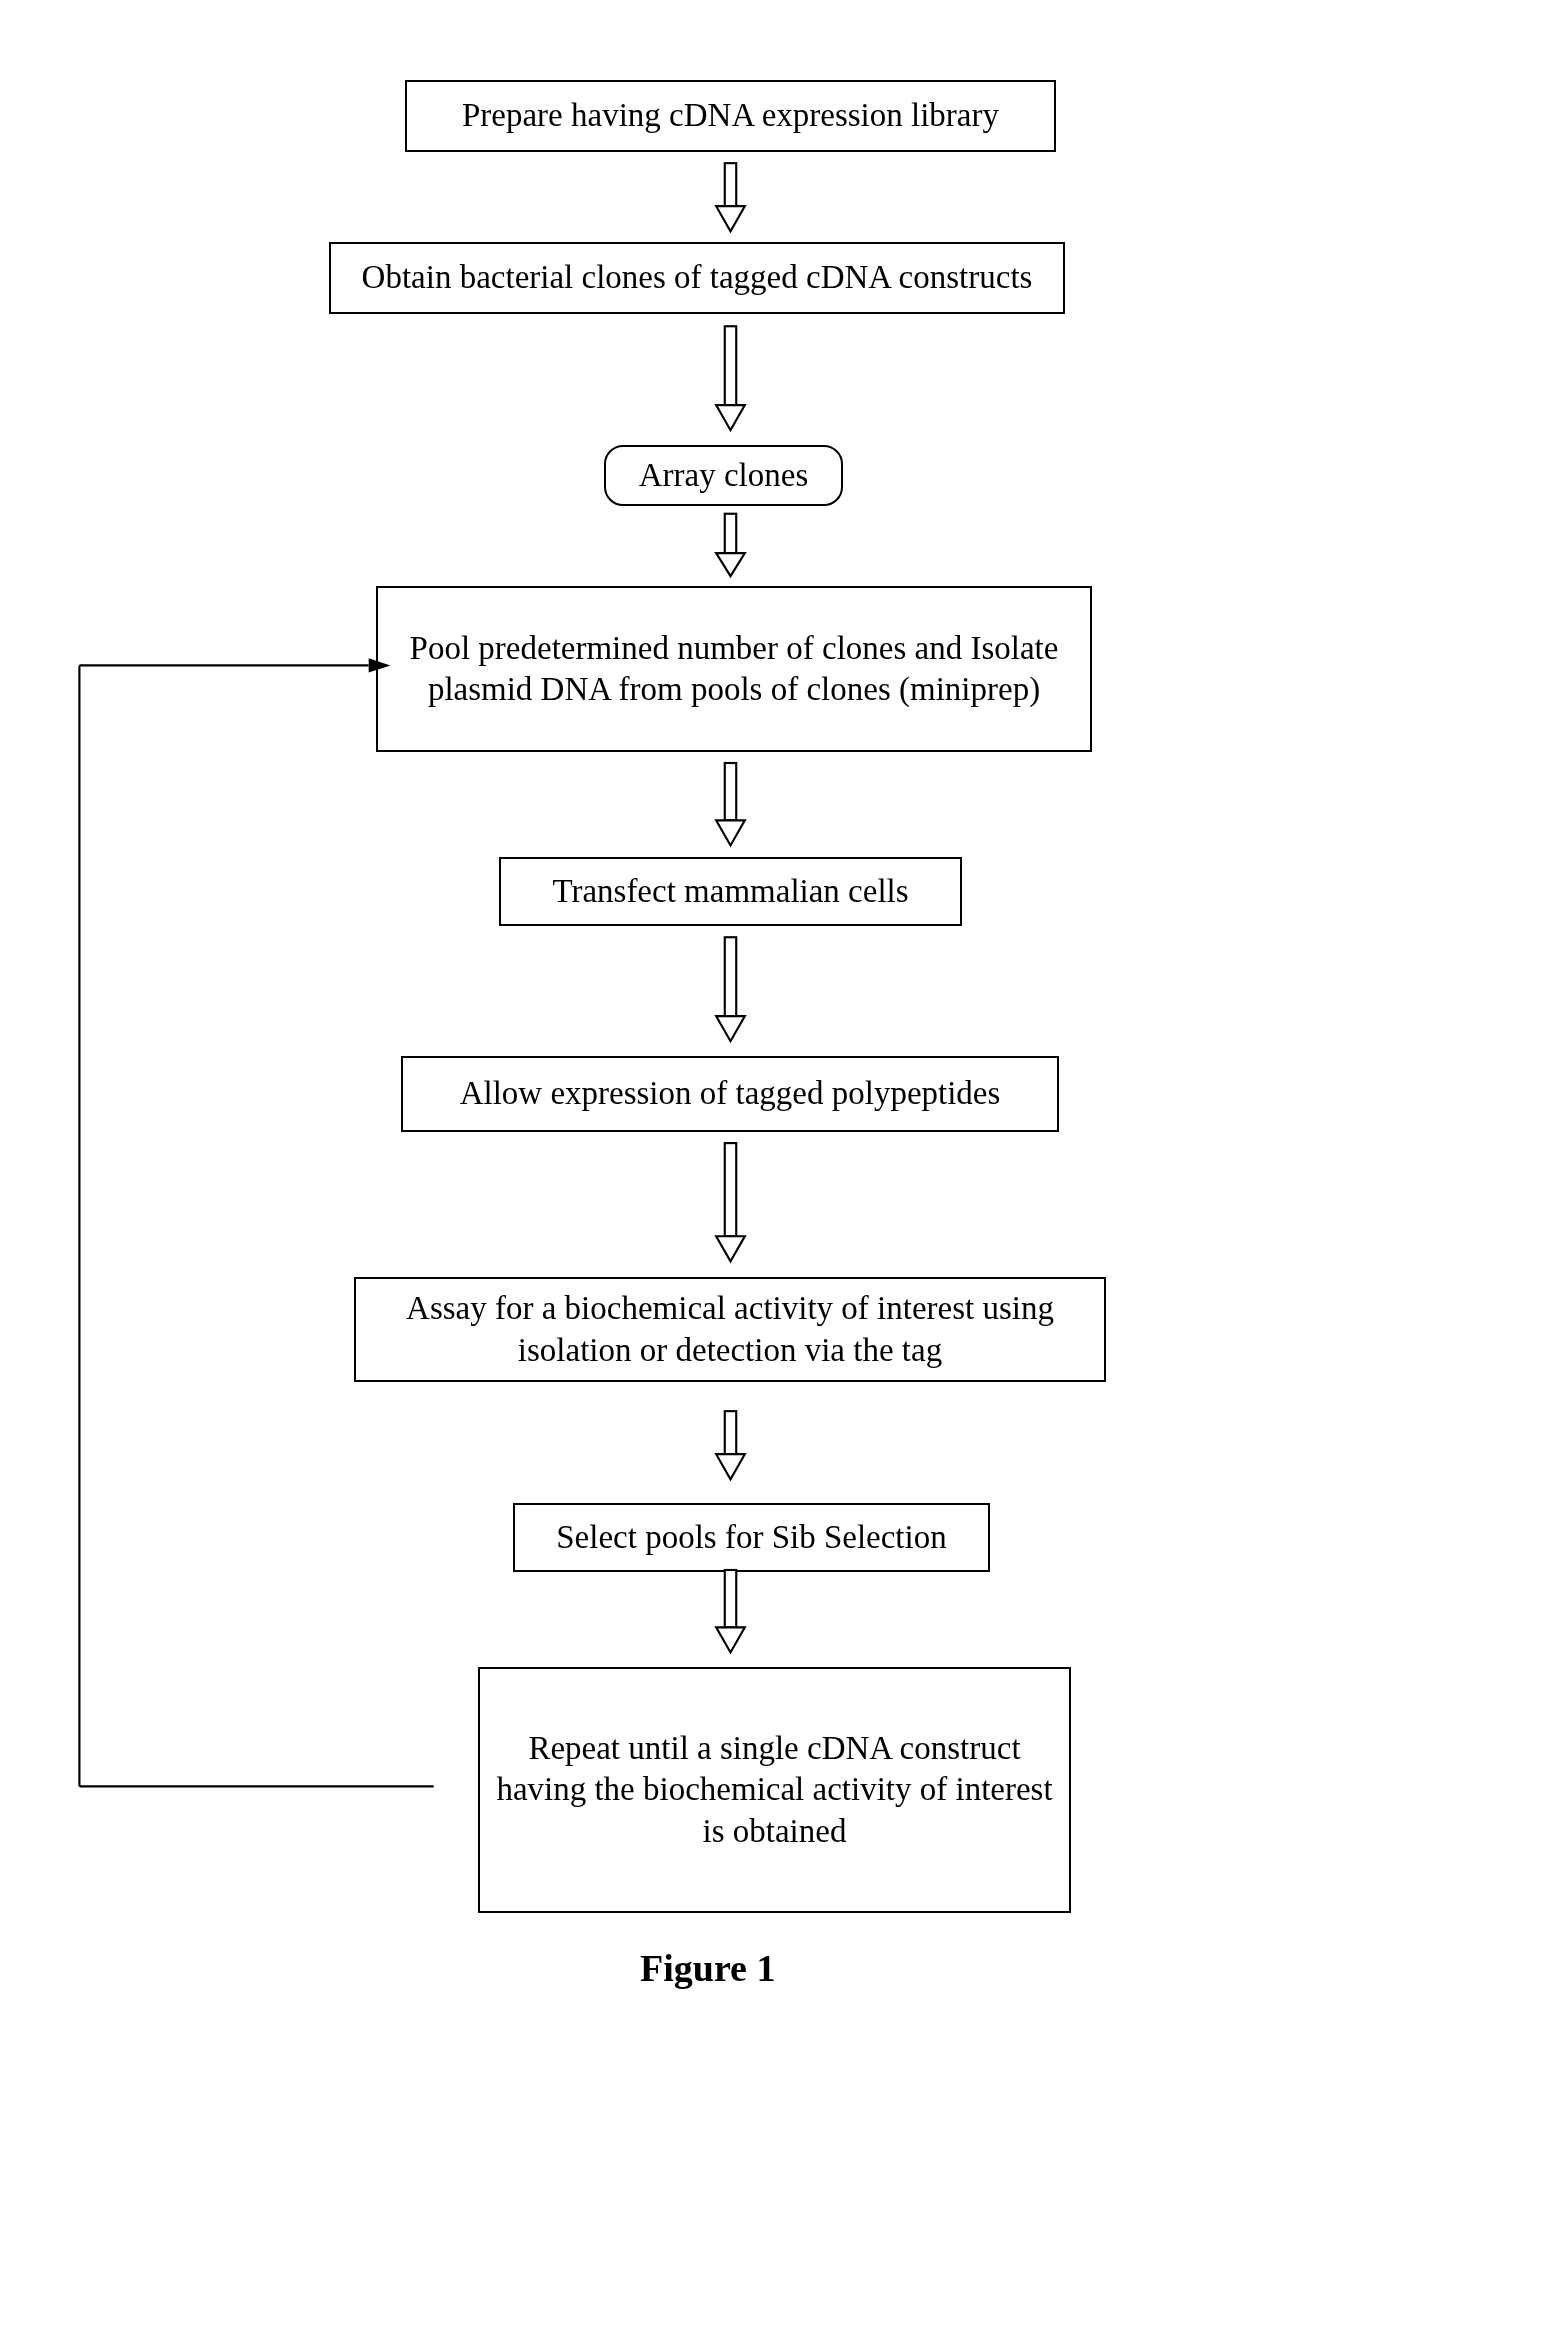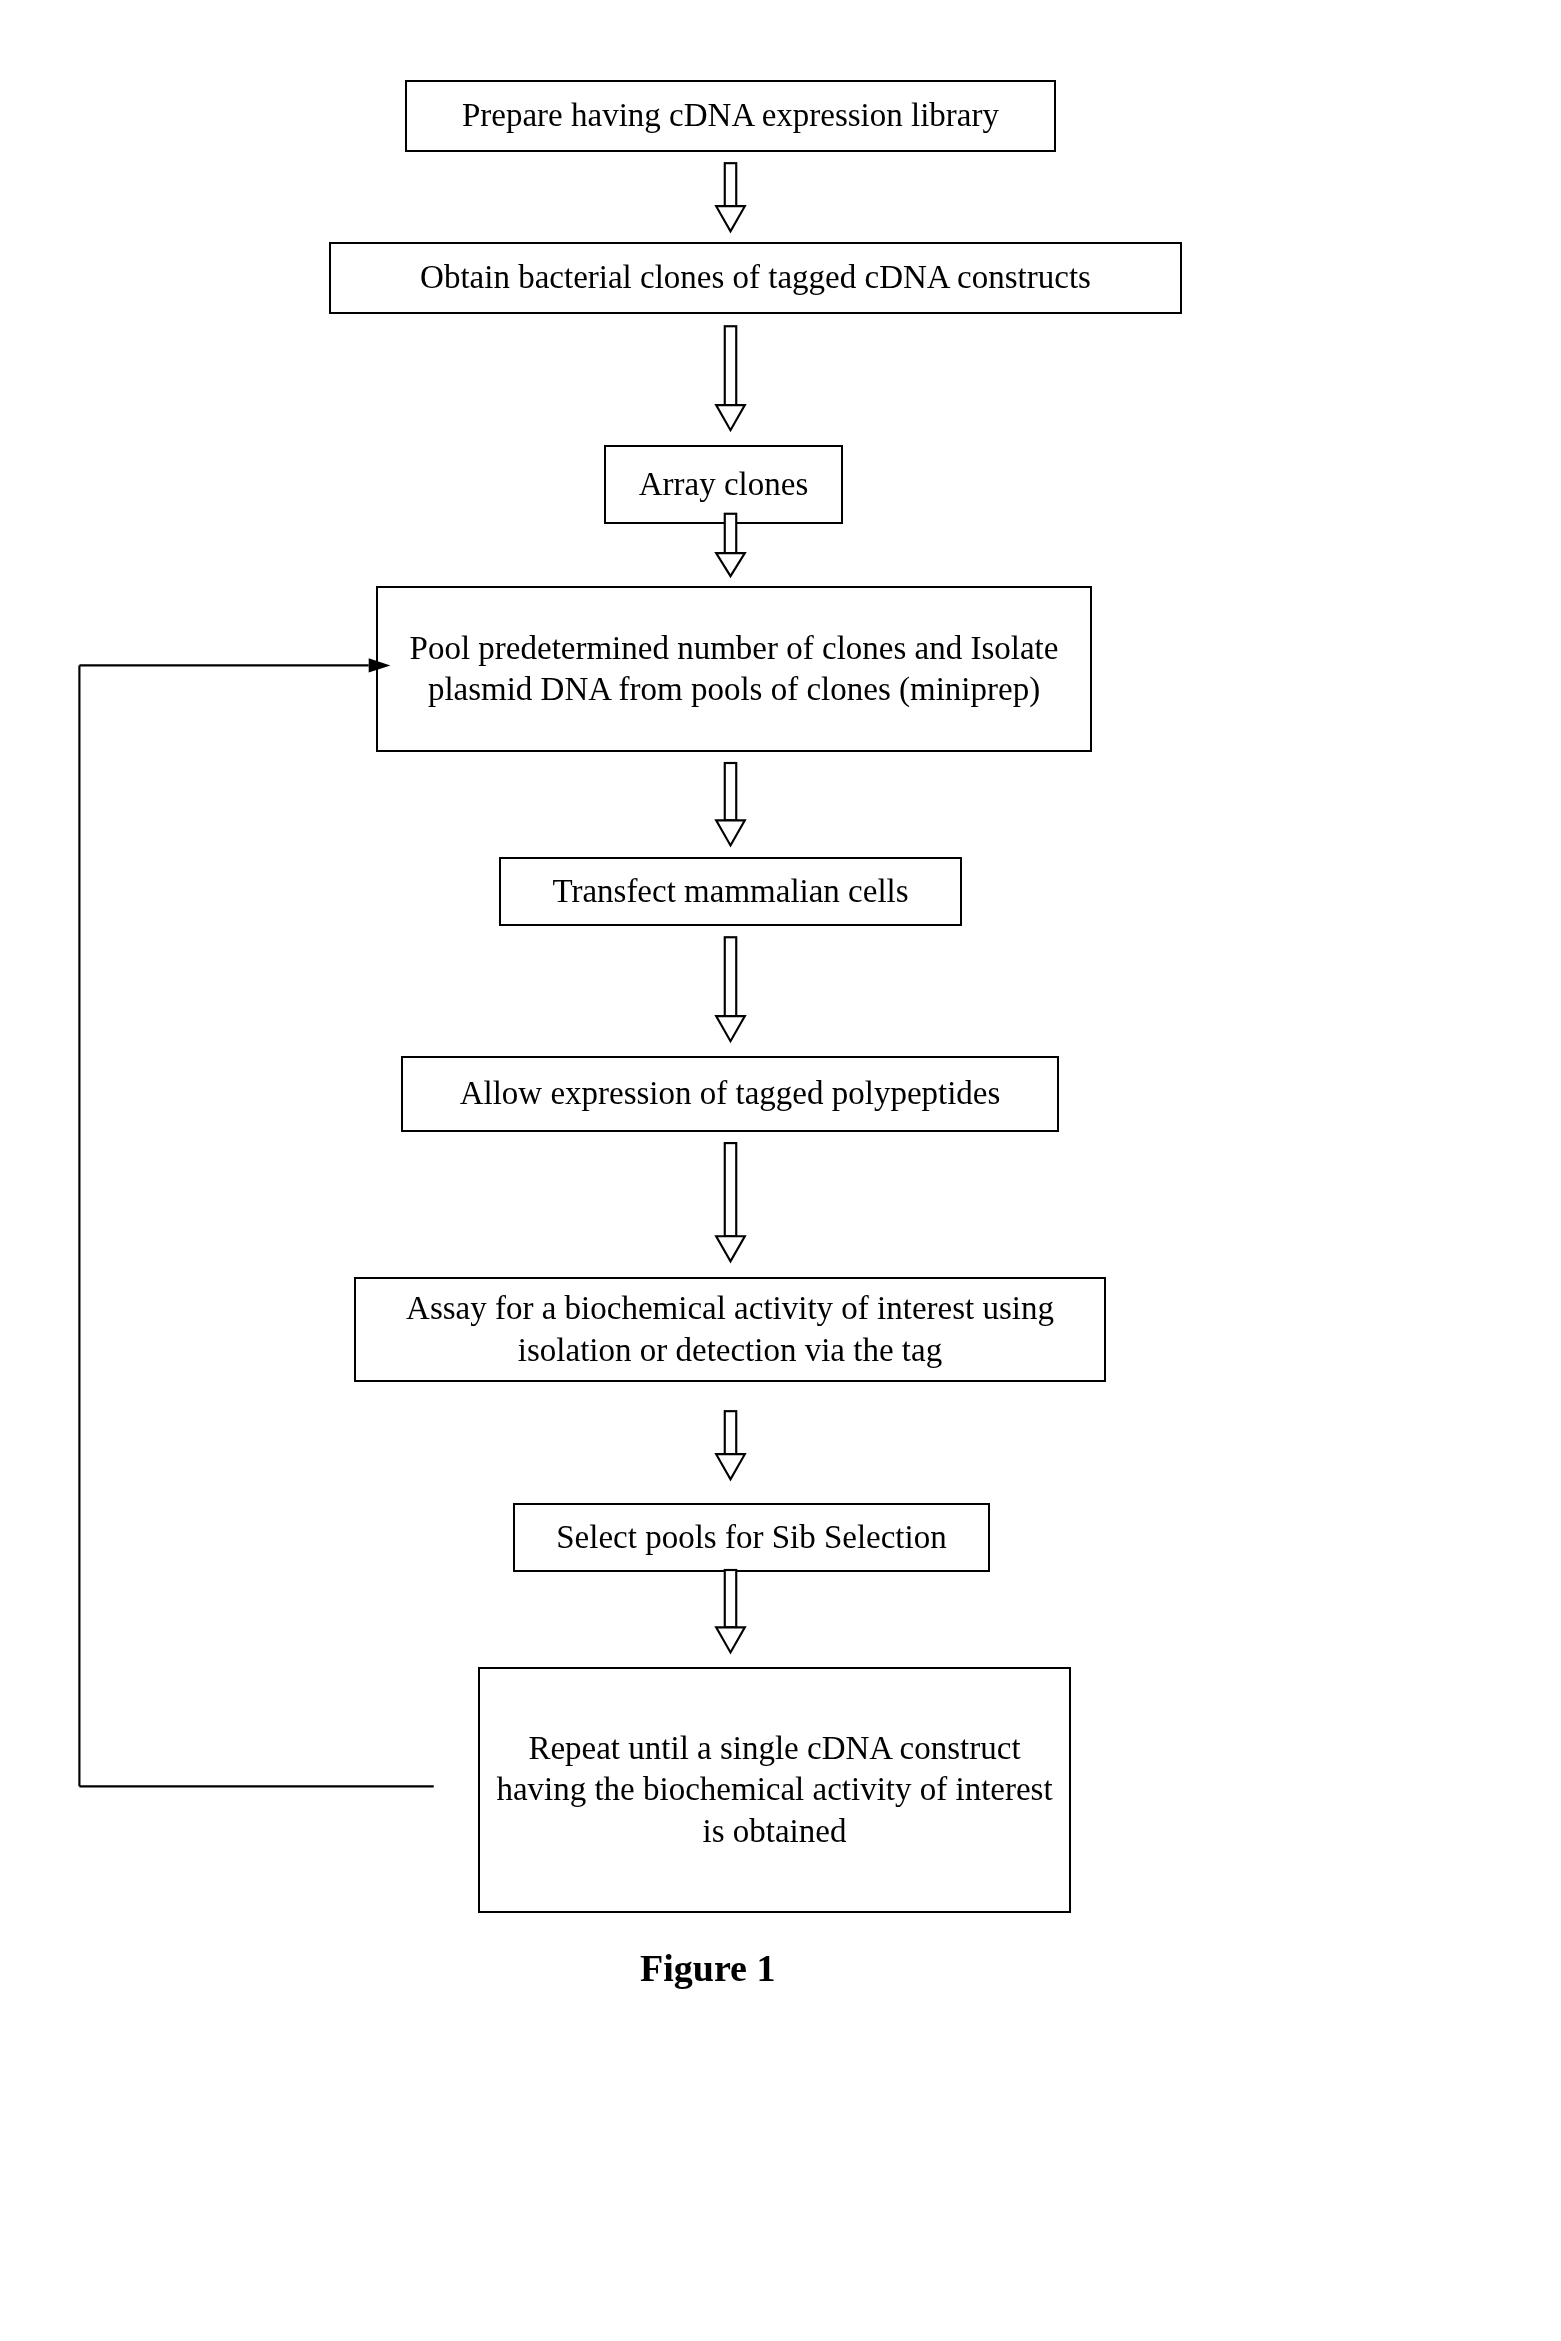--- a/index.html
+++ b/index.html
@@ -40,32 +40,32 @@
   <span>Prepare having cDNA expression library</span>
 </div>
 
 <svg class="arrow" style="left:709px; top:159px;" width="43" height="80" viewBox="0 0 60 110">
   <g stroke="#000" stroke-width="3" fill="#fff">
     <rect x="22" y="5" width="16" height="60"></rect>
     <polygon points="10,65 50,65 30,100"></polygon>
   </g>
 </svg>
 
-<div class="box" style="left:329px; top:242px; width:853px; height:72px;">
+<div class="box" style="left:329px; top:242px; width:736px; height:72px;">
   <span>Obtain bacterial clones of tagged cDNA constructs</span>
 </div>
 
 <svg class="arrow" style="left:709px; top:322px;" width="43" height="116" viewBox="0 0 60 160">
   <g stroke="#000" stroke-width="3" fill="#fff">
     <rect x="22" y="5" width="16" height="110"></rect>
     <polygon points="10,115 50,115 30,150"></polygon>
   </g>
 </svg>
 
-<div class="box" style="left:604px; top:445px; width:239px; height:79px;">
+<div class="box" style="left:604px; top:445px; width:239px; height:61px;border-radius:19px;">
   <span>Array clones</span>
 </div>
 
 <svg class="arrow" style="left:709px; top:510px;" width="43" height="72" viewBox="0 0 60 100">
   <g stroke="#000" stroke-width="3" fill="#fff">
     <rect x="22" y="5" width="16" height="55"></rect>
     <polygon points="10,60 50,60 30,92"></polygon>
   </g>
 </svg>
 

